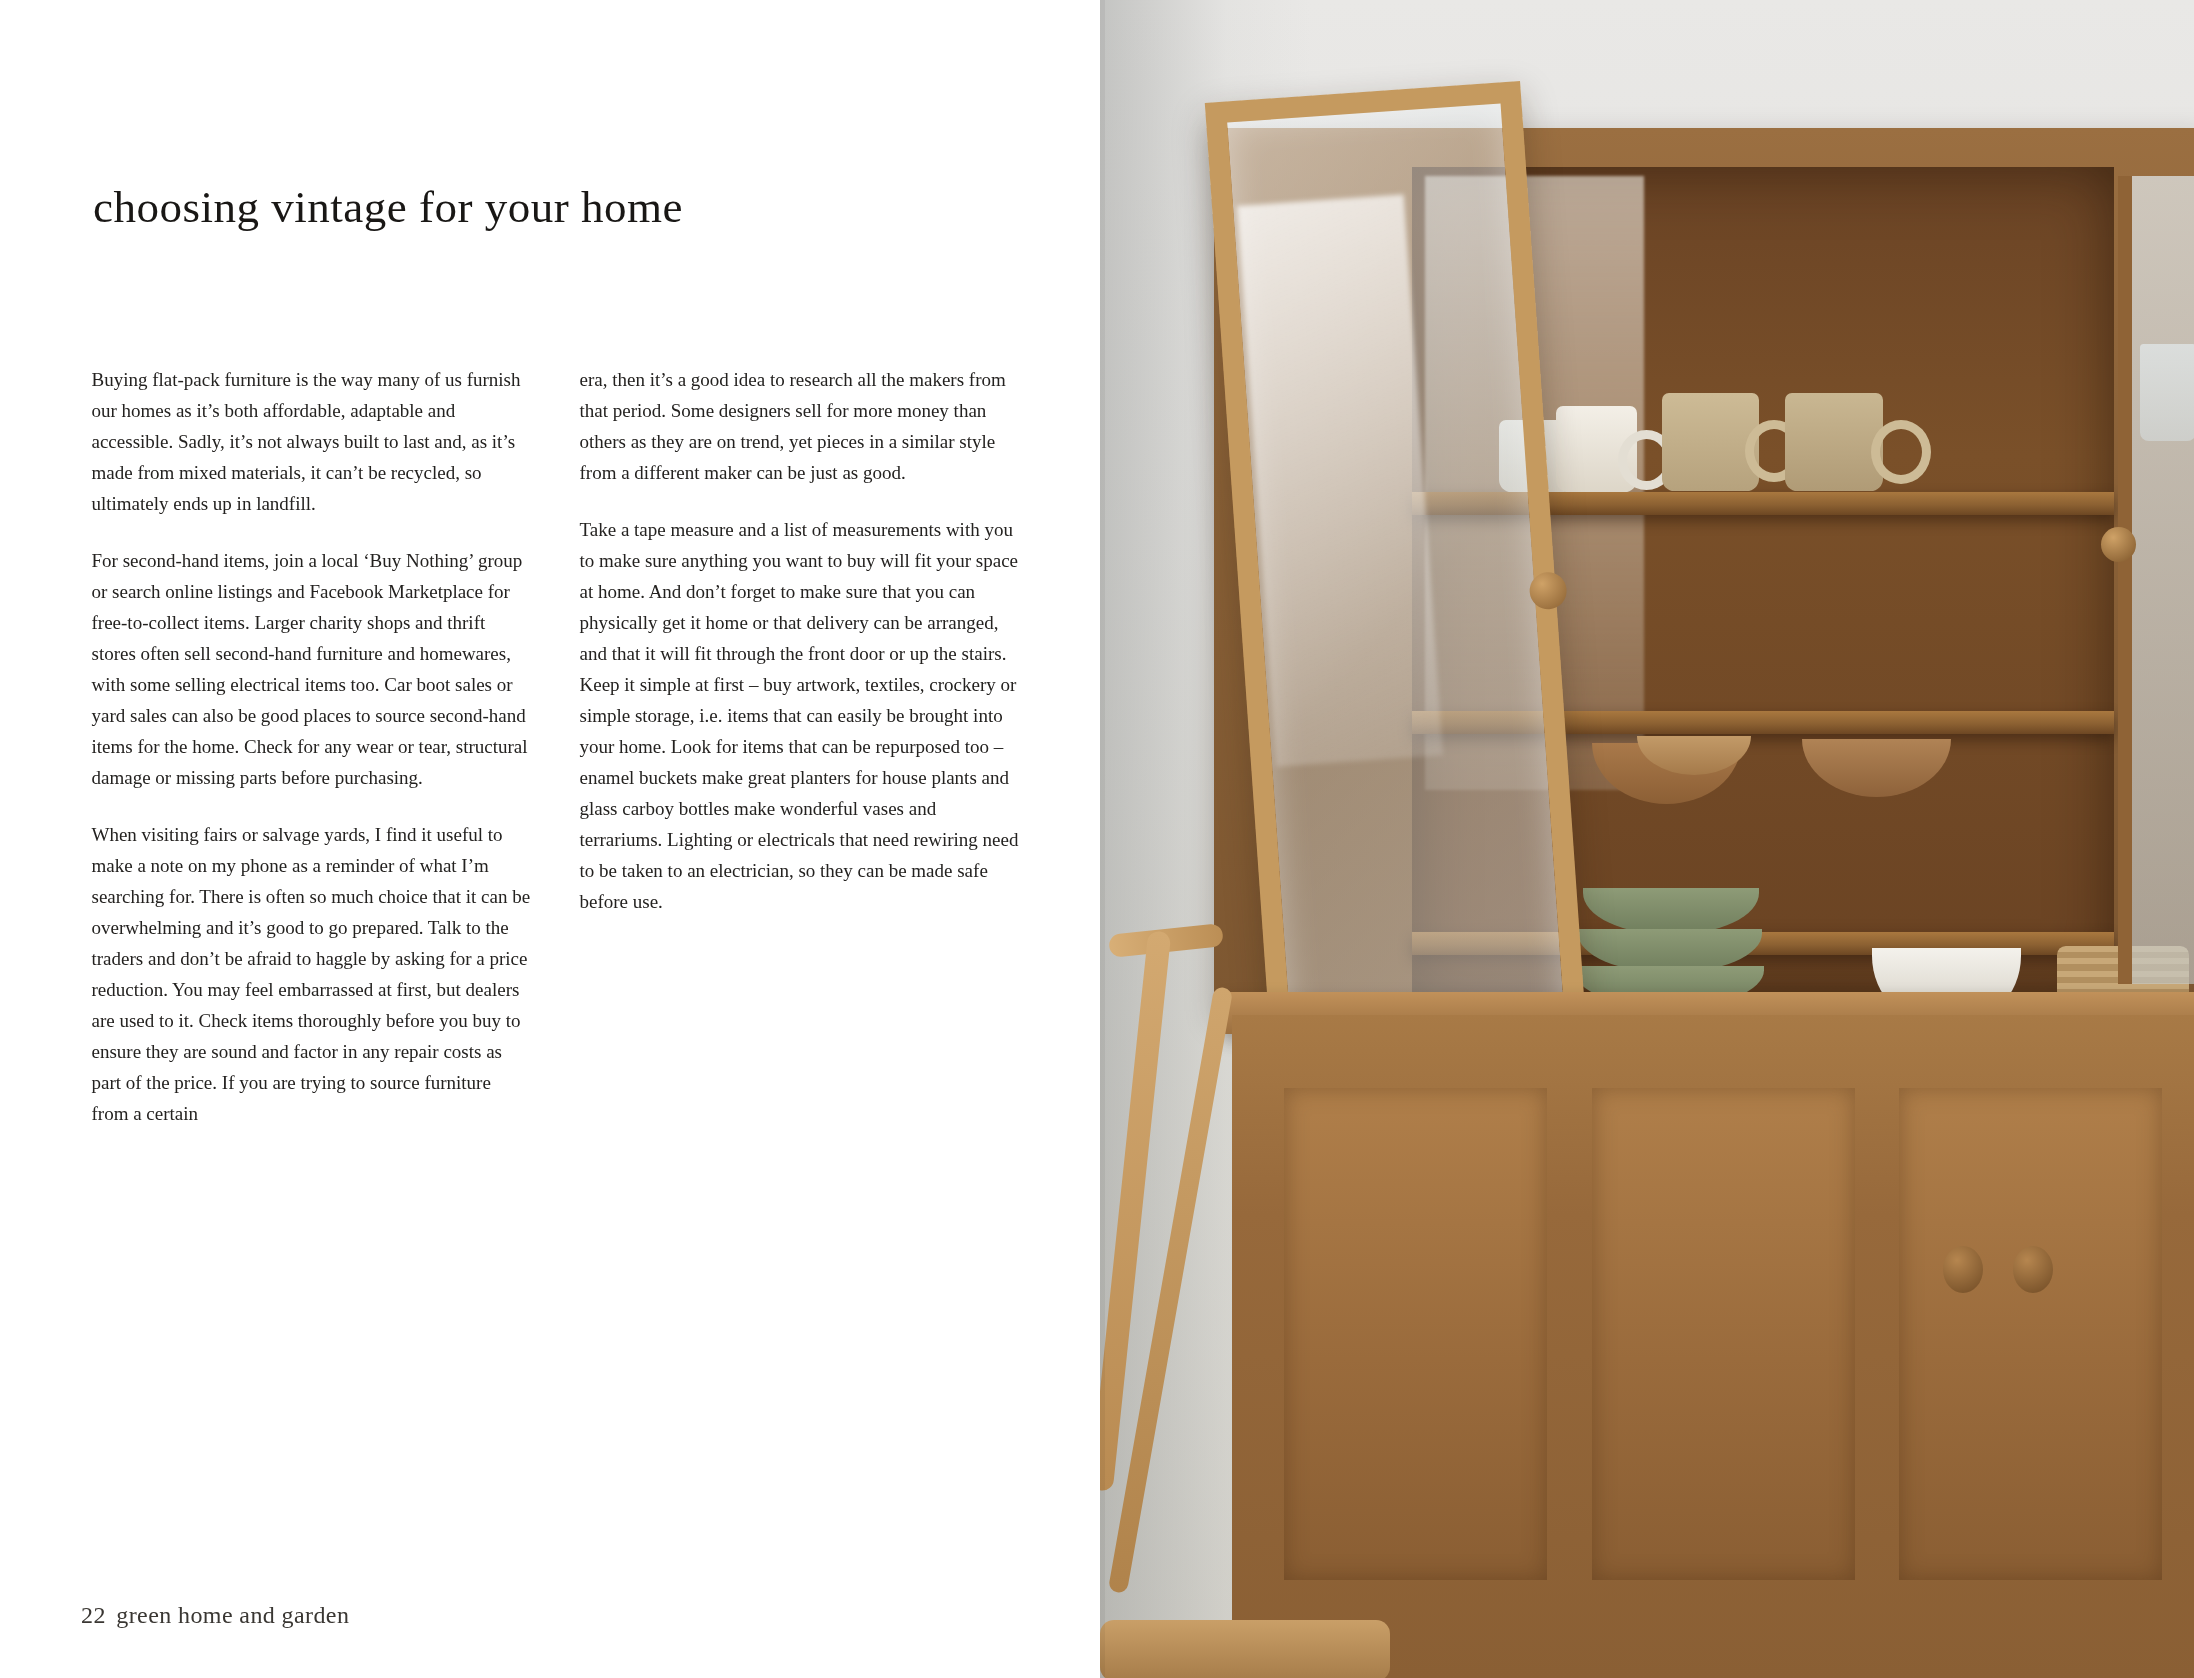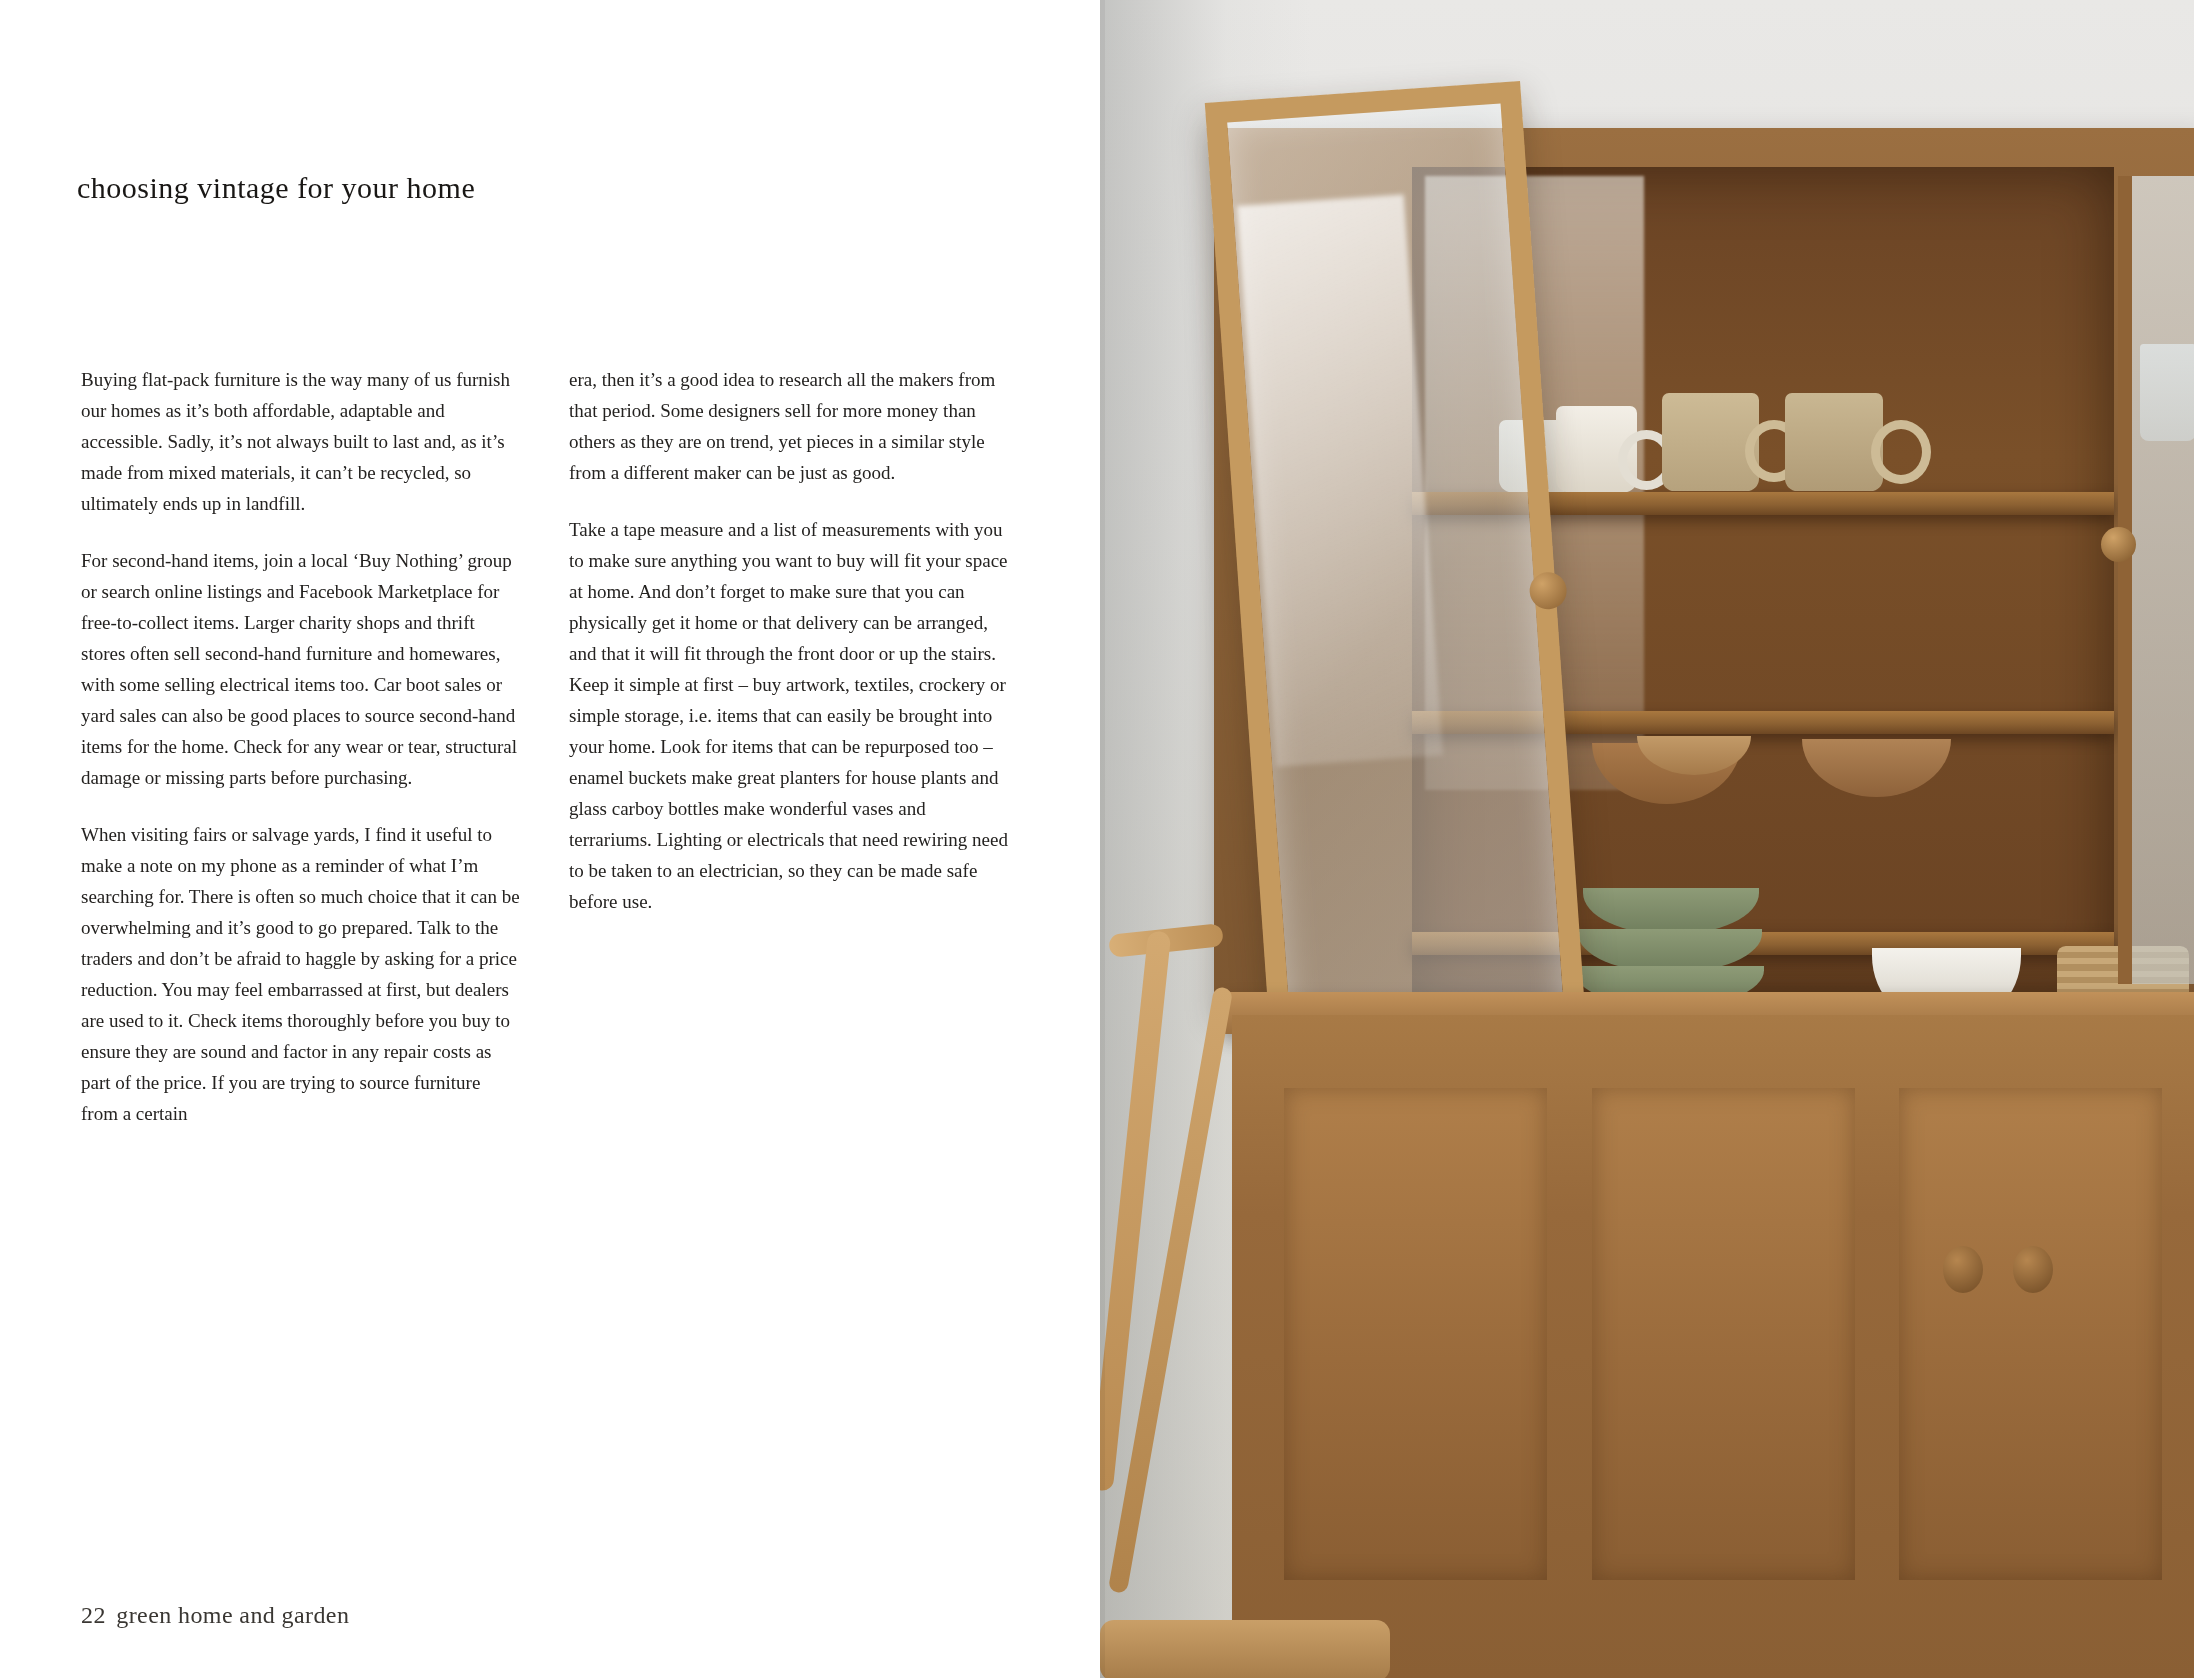--- a/index.html
+++ b/index.html
@@ -23,36 +23,37 @@
   
   .page-left {
     position: relative;
     width: 1100px;
     height: 1678px;
     background: #ffffff;
     box-sizing: border-box;
   }
   .page-title {
     position: absolute;
-    left: 77px;
+    left: 93px;
     top: 151px;
     font-family: "Liberation Serif", serif;
-    font-size: 30px;
+    font-size: 45px;
     font-weight: 400;
     letter-spacing: 0.5px;
     color: #191715;
     white-space: nowrap;
   }
   .columns {
     position: absolute;
     left: 81px;
     top: 364px;
     width: 948px;
     display: flex;
     gap: 49px;
+    justify-content: center;
   }
   .col {
     width: 439px;
   }
   .col p {
     margin: 0 0 26px 0;
     font-family: "Liberation Serif", serif;
     font-size: 19px;
     line-height: 31px;
     color: #242220;

